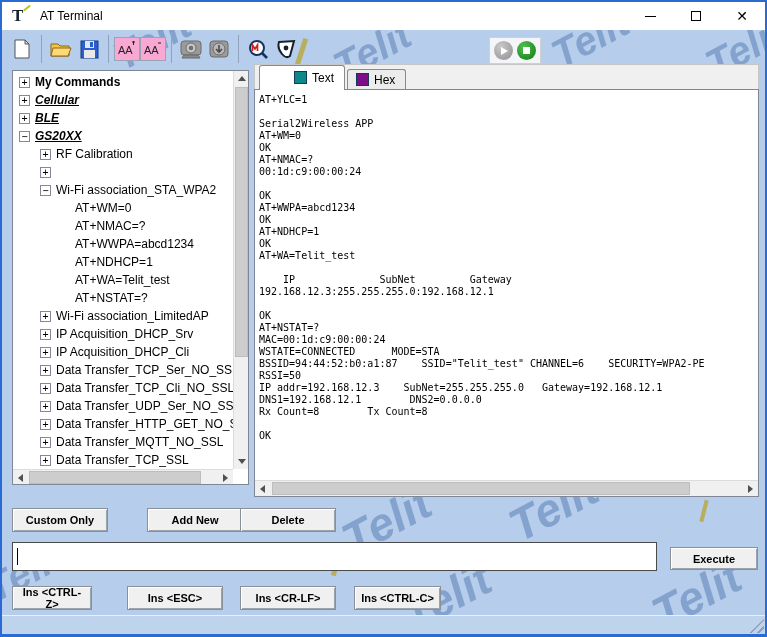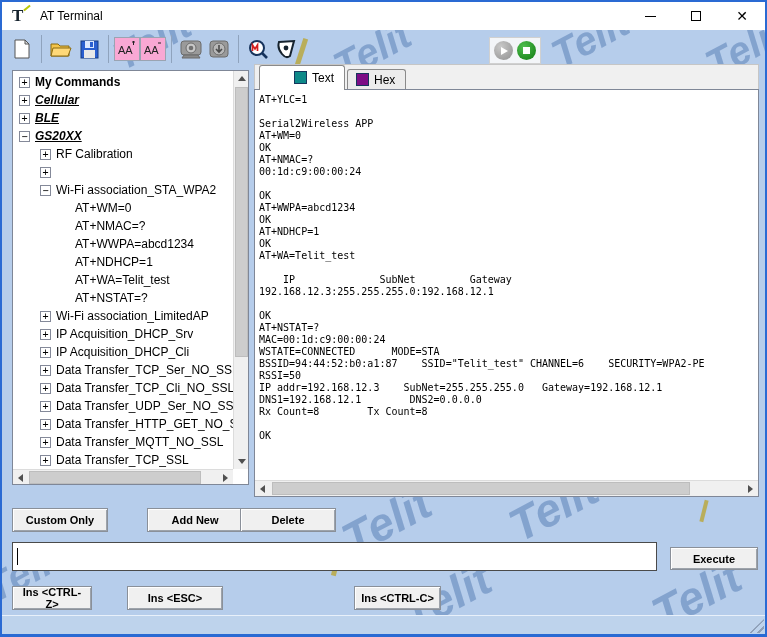--- a/index.html
+++ b/index.html
@@ -365,20 +365,21 @@
   <button class="btn" style="left:10px;top:506px;width:96px;">Custom Only</button>
   <button class="btn" style="left:125px;top:506px;width:96px;margin-left:20px;">Add New</button>
   <button class="btn" style="left:238px;top:506px;width:96px;">Delete</button>
 
   <input class="cmd-input" type="text" value="" style="">
   <div class="caret"></div>
   <button class="btn" style="left:668px;top:545px;width:88px;height:23px;">Execute</button>
 
   <button class="btn" style="left:10px;top:584px;width:80px;">Ins &lt;CTRL-Z&gt;</button>
   <button class="btn" style="left:125px;top:584px;width:96px;">Ins &lt;ESC&gt;</button>
+  <button class="btn" style="left:238px;top:584px;width:96px;">Ins &lt;CR-LF&gt;</button>
   <button class="btn" style="left:352px;top:584px;width:87px;">Ins &lt;CTRL-C&gt;</button>
 
   <div class="statusbar">
     <div class="sb-seg" style="left:2px;width:251px;">
       <span>Log file:</span>
     </div>
     <div class="sb-seg" style="left:255px;width:58px;">
       <span>COM119</span>
     </div>
     <div class="sb-seg" style="left:315px;width:44px;">

